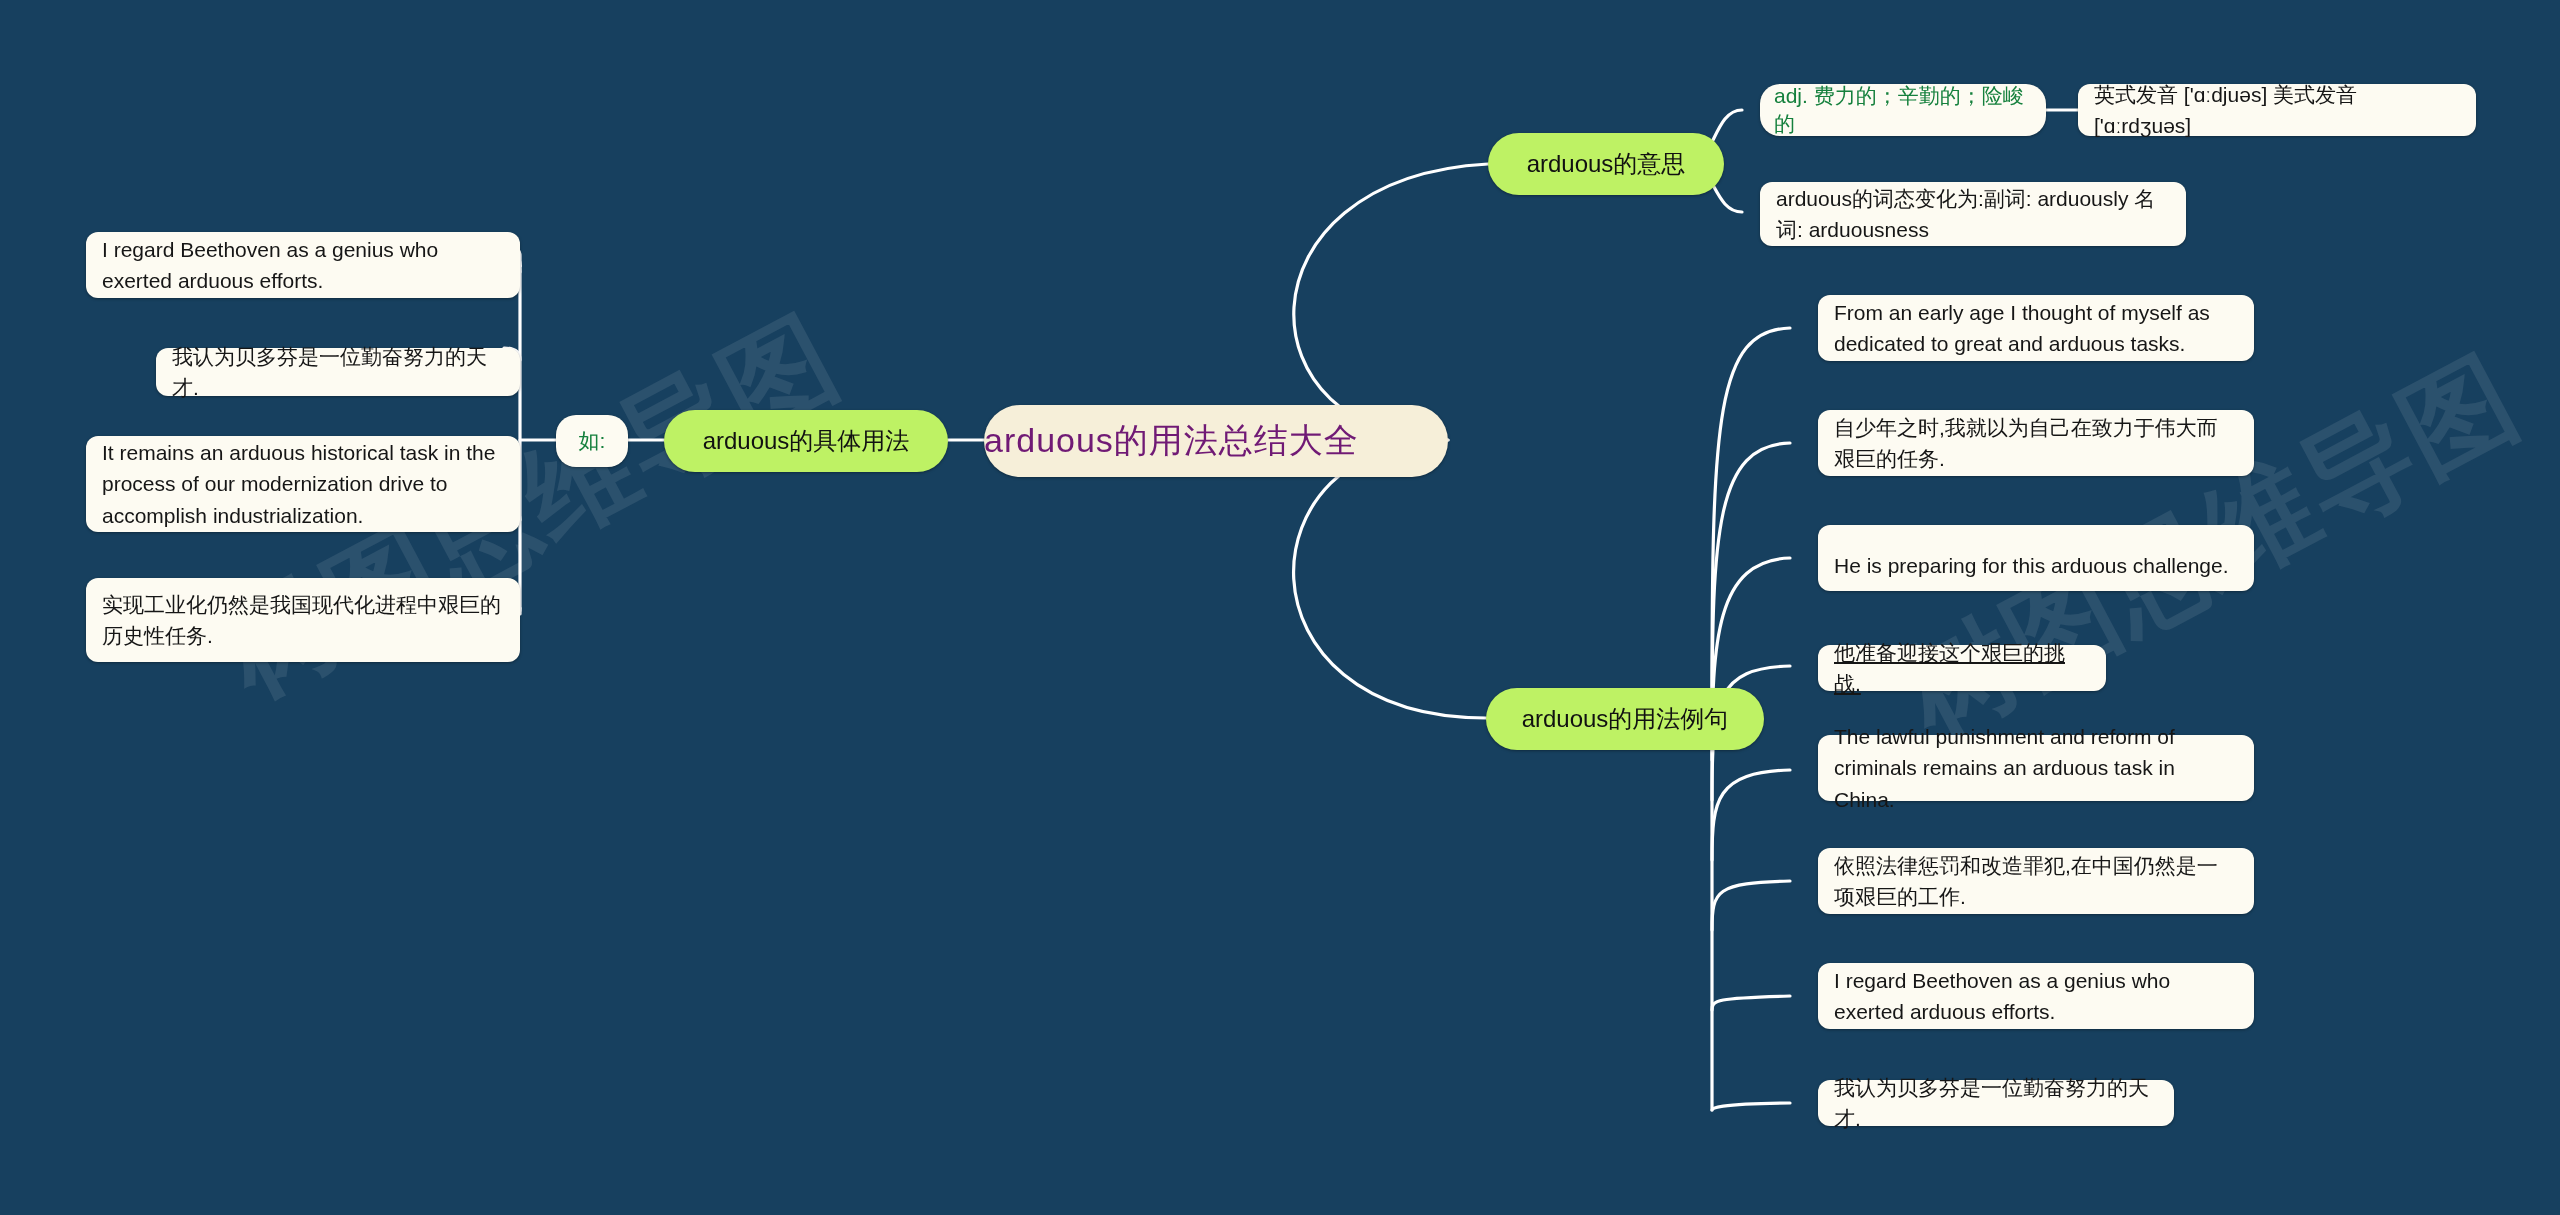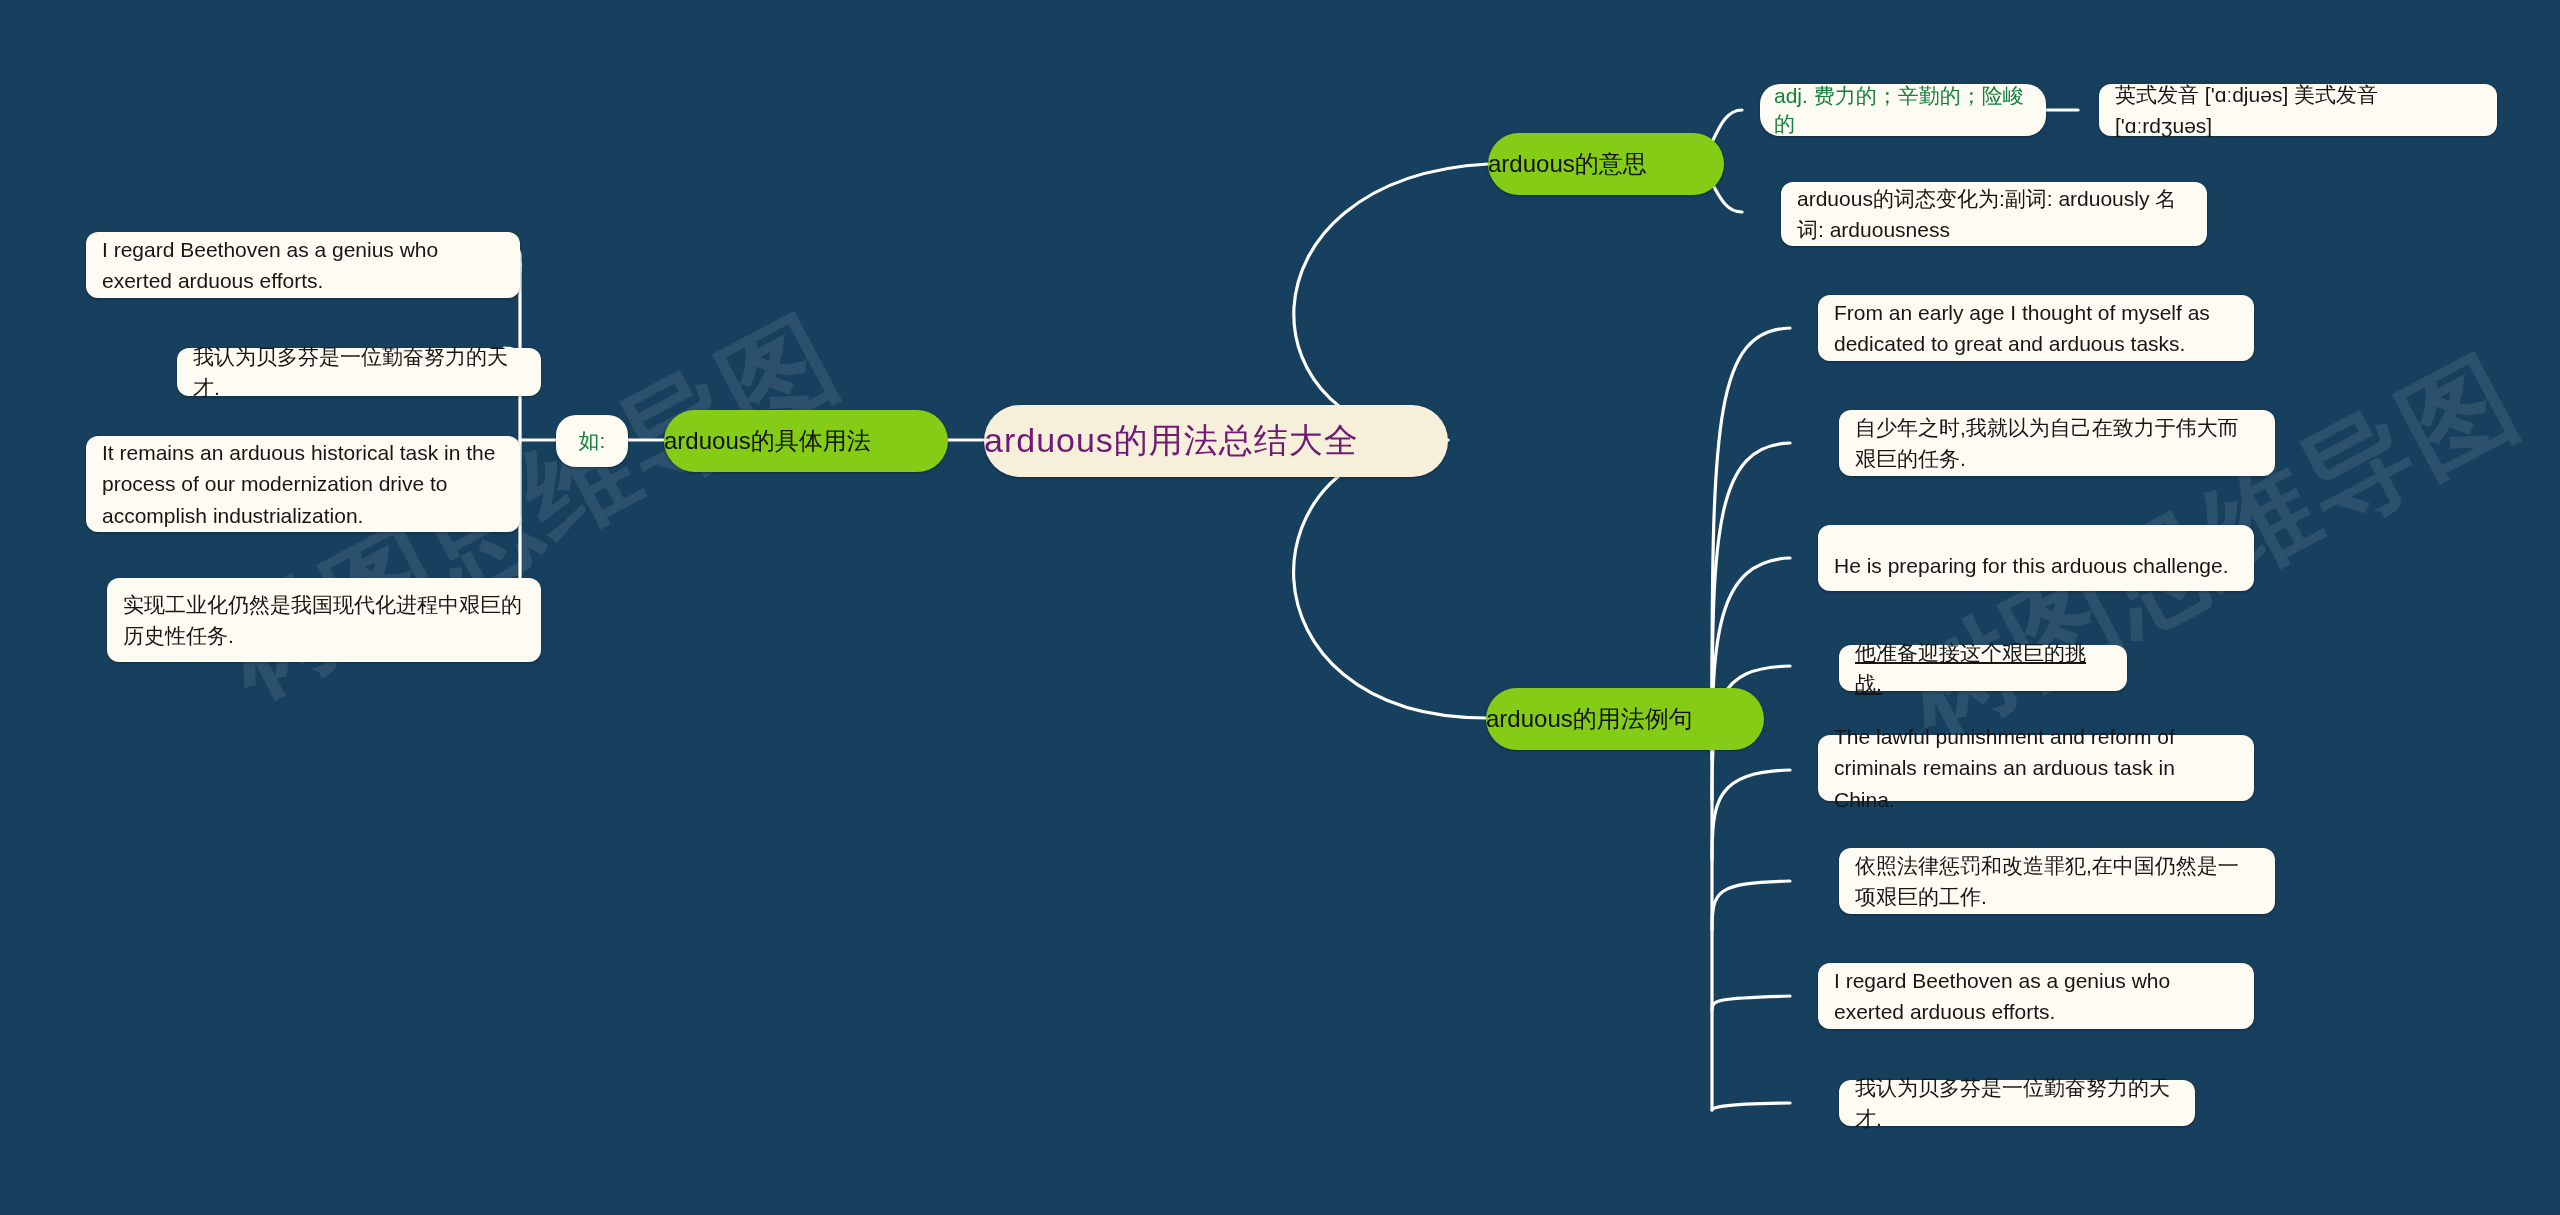--- a/index.html
+++ b/index.html
@@ -44,39 +44,39 @@
     background: #f6efd9;
     border-radius: 46px;
     display: flex;
     align-items: center;
     justify-content: flex-start;
     font-size: 34px;
     letter-spacing: 1px;
     color: #701a75;
   }
   .branch {
-    background: #84cc16;
+    background: #bef264;
     border-radius: 34px;
     display: flex;
     align-items: center;
-    justify-content: flex-start;
+    justify-content: center;
     font-size: 24px;
     color: #111;
   }
   .leaf {
     background: #fdfbf2;
     border-radius: 12px;
     display: flex;
     align-items: center;
     font-size: 21px;
     line-height: 1.5;
     padding: 10px 16px;
     color: #161616;
   }
-  .leaf.cn { font-size: 21px; margin-left: 21px; }
+  .leaf.cn { font-size: 21px; }
   .small {
     background: #fdfbf2;
     border-radius: 20px;
     display: flex;
     align-items: center;
     justify-content: center;
     font-size: 21px;
     padding: 8px 14px;
     color: #15803d;
   }

